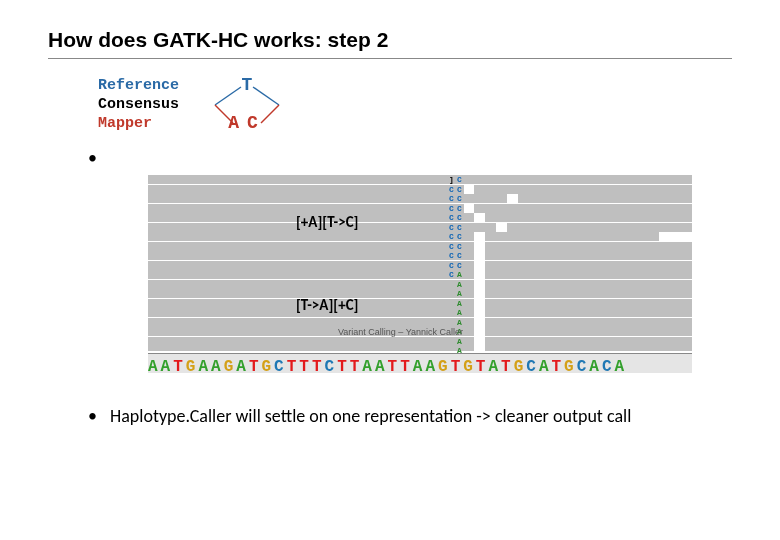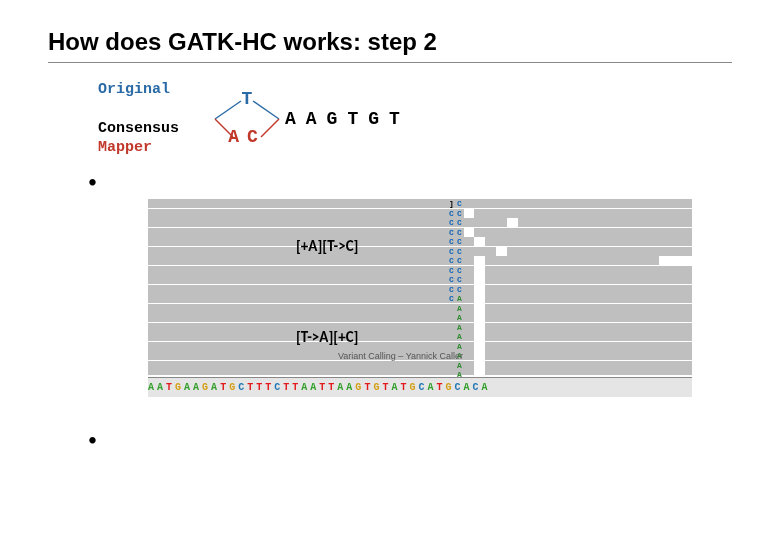--- a/index.html
+++ b/index.html
@@ -6,21 +6,21 @@
   body {
     width: 780px;
     height: 540px;
     background: #fff;
     font-family: Calibri, Arial, sans-serif;
     color: #000;
     position: relative;
     overflow: hidden;
   }
   .slide-title {
-    font-size: 24px;
+    font-size: 21px;
     font-weight: 600;
     padding: 28px 0 2px 48px;
     font-family: Arial, sans-serif;
   }
   .title-underline {
     margin: 4px 48px 0 48px;
     border-bottom: 1px solid #888;
   }
   .content { padding: 10px 48px 0 48px; }
   
@@ -30,21 +30,21 @@
     gap: 30px;
     margin: 8px 0 14px 50px;
   }
   .legend {
     font-family: "Courier New", monospace;
     font-size: 15px;
     font-weight: bold;
     line-height: 1.25;
   }
   .ref-c   { color: #2a6aa6; }
-  .con-c   { color: #000; margin-top: 20px; }
+  .con-c   { color: #000; }
   .read-c  { color: #c0392b; }
   .graph {
     position: relative;
     height: 48px;
     font-family: "Courier New", monospace;
     font-weight: bold;
     font-size: 18px;
     letter-spacing: 10px;
     display: flex;
     align-items: center;
@@ -128,77 +128,76 @@
     line-height: 1.15;
   }
   .cigar {
     position: absolute;
     font-size: 15px;
     font-weight: 700;
     left: 148px;
     text-align: center;
   }
   .cigar.top { top: 38px; }
-  .cigar.bot { top: 129px; }
+  .cigar.bot { top: 121px; }
   .watermark {
     position: absolute;
     left: 190px;
     top: 152px;
     font-size: 9px;
     color: #555;
     font-family: Arial, sans-serif;
   }
   .ref-bottom {
     position: absolute;
     left: 0; right: 0; top: 178px;
     height: 20px;
     border-top: 1px solid #888;
     background: #e5e5e5;
   }
   .ref-axis {
     position: absolute;
     left: 0; right: 0; top: 183px;
     font-family: "Courier New", monospace;
-    font-size: 10px;
+    font-size: 16px;
     font-weight: bold;
     letter-spacing: 3.0px;
     white-space: nowrap;
     overflow: hidden;
     color: #333;
   }
   .ref-axis span.gA{color:#33a02c;} .ref-axis span.gT{color:#e31a1c;}
   .ref-axis span.gG{color:#d4a017;} .ref-axis span.gC{color:#1f78b4;}
   .bottom-bullet { margin-top: 20px; }
 </style>
 </head>
 <body>
 
 <div class="slide-title">How does GATK-HC works: step 2</div>
 <div class="title-underline"></div>
 
 <div class="content">
 
   <div class="topblock">
     <div class="legend">
-      <div class="ref-c">Original</div>
+      <div class="ref-c">Reference</div>
       <div class="con-c">Consensus</div>
       <div class="read-c">Mapper</div>
     </div>
     <div class="graph">
       <span class="branch">
         <svg viewBox="0 0 72 48">
           <path d="M4 24 L30 6" stroke="#2a6aa6" stroke-width="1.4" fill="none"></path>
           <path d="M42 6 L68 24" stroke="#2a6aa6" stroke-width="1.4" fill="none"></path>
           <path d="M4 24 L22 42" stroke="#c0392b" stroke-width="1.4" fill="none"></path>
           <path d="M50 42 L68 24" stroke="#c0392b" stroke-width="1.4" fill="none"></path>
         </svg>
         <span class="top-letter">T</span>
         <span class="bot-letters">AC</span>
       </span>
-      <span class="seq-right">AAGTGT</span>
     </div>
   </div>
 
   <div class="bullet">
     <span class="dot">•</span>
   </div>
 
   <div class="align-box">
     <div class="reads-area" id="reads-area">
         <div class="read-row" style="left: 0%; width: 62%; top: 0px;"></div>
@@ -279,15 +278,16 @@
     <div class="cigar top">[+A][T-&gt;C]</div>
     <div class="cigar bot">[T-&gt;A][+C]</div>
     <div class="watermark">Variant Calling – Yannick Caller</div>
 
     <div class="ref-bottom"></div>
     <div class="ref-axis" id="ref-axis"><span class="gA">A</span><span class="gA">A</span><span class="gT">T</span><span class="gG">G</span><span class="gA">A</span><span class="gA">A</span><span class="gG">G</span><span class="gA">A</span><span class="gT">T</span><span class="gG">G</span><span class="gC">C</span><span class="gT">T</span><span class="gT">T</span><span class="gT">T</span><span class="gC">C</span><span class="gT">T</span><span class="gT">T</span><span class="gA">A</span><span class="gA">A</span><span class="gT">T</span><span class="gT">T</span><span class="gA">A</span><span class="gA">A</span><span class="gG">G</span><span class="gT">T</span><span class="gG">G</span><span class="gT">T</span><span class="gA">A</span><span class="gT">T</span><span class="gG">G</span><span class="gC">C</span><span class="gA">A</span><span class="gT">T</span><span class="gG">G</span><span class="gC">C</span><span class="gA">A</span><span class="gC">C</span><span class="gA">A</span></div>
   </div>
 
   <div class="bullet bottom-bullet">
     <span class="dot">•</span>
+    <span>Haplotype.Caller will settle on one representation -&gt; cleaner output call</span>
   </div>
 
 </div>
 
 </body></html>

